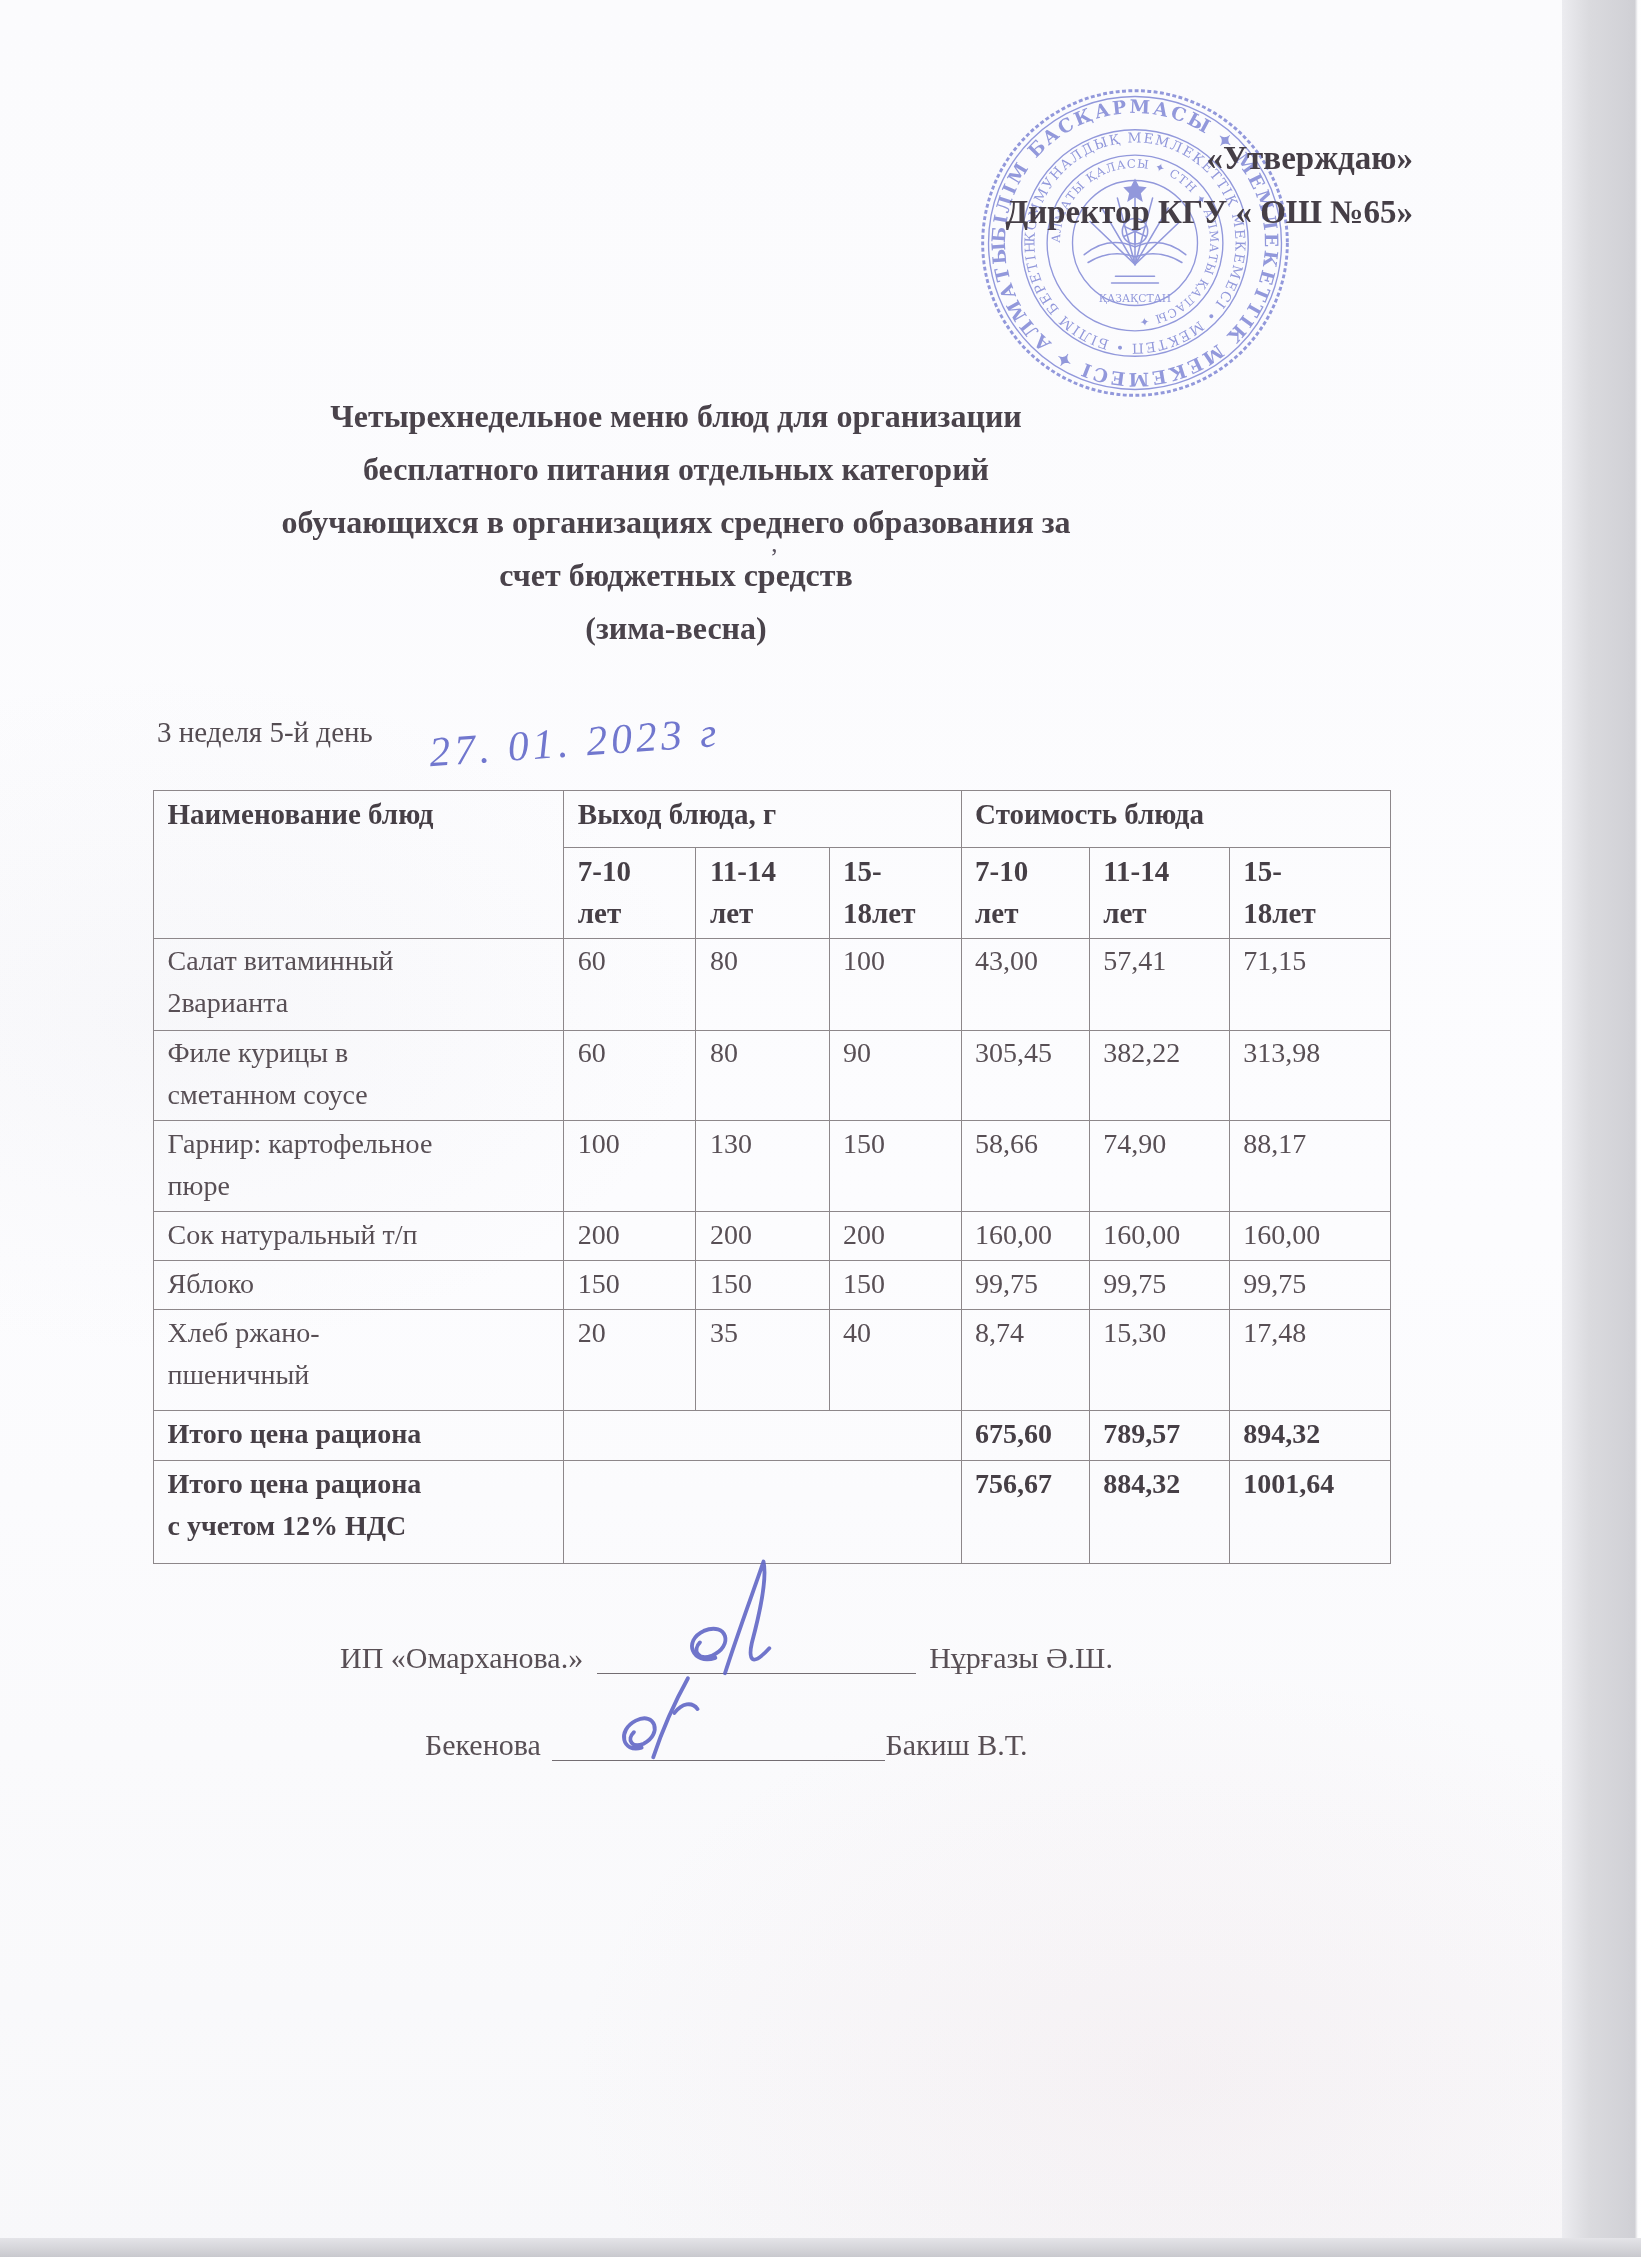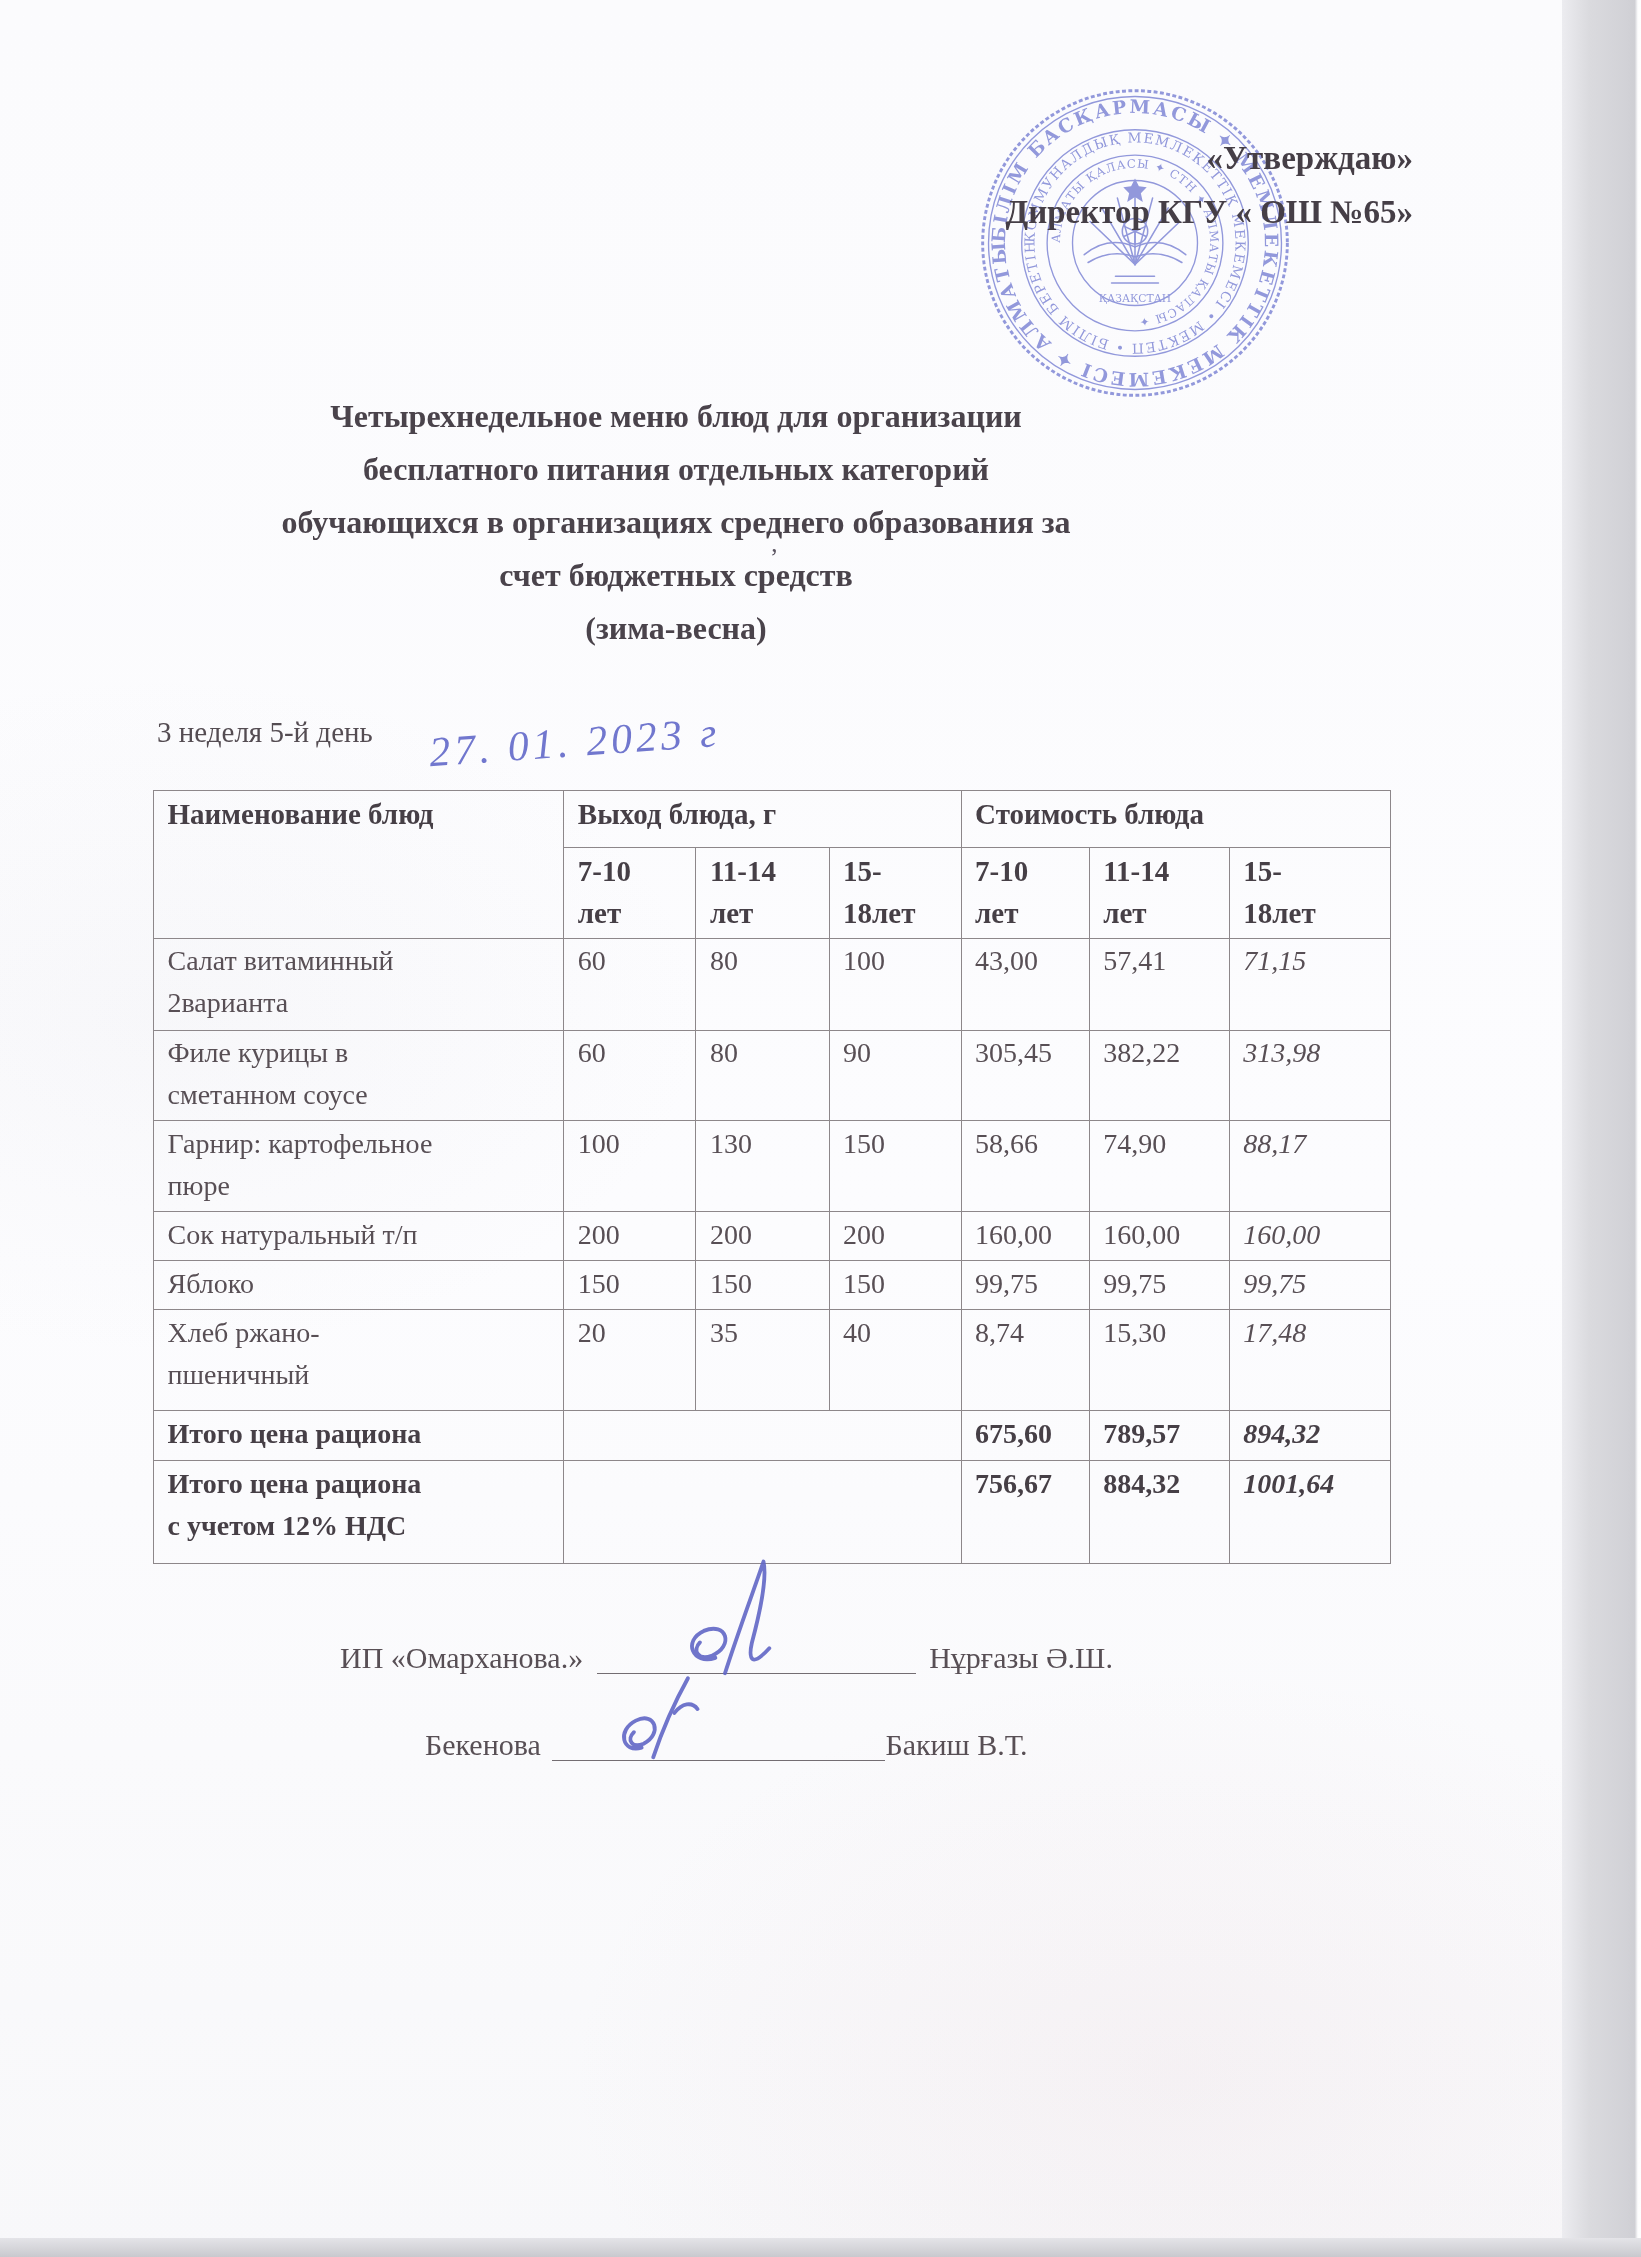--- a/index.html
+++ b/index.html
@@ -63,21 +63,21 @@
     font-size:28px;line-height:42px;
     padding:1.9px 3.9px 3.9px 13.5px;
     white-space:pre-line;
     overflow:hidden;
   }
   table.menu th{font-weight:bold;color:#463f46;font-size:29px;}
   th.name-h{vertical-align:middle;padding-left:11.6px;}
   th.gh{padding-left:9.7px;height:50px;line-height:46px;}
   th.age{text-align:center;padding:1.9px 0 1.9px 0;line-height:34px;height:68px;font-size:28px;}
   td.num{padding-left:17.4px;}
-  td.c7{padding-left:23px;font-style:italic;}
+  td.c7{padding-left:23px;}
   tr.total td{font-weight:bold;color:#463f46;}
   
   .footer-line{position:absolute;font-size:30px;color:#584f55;white-space:nowrap;}
   .f1{left:333px;top:1641px;margin-left:7px;}
   .f2{left:425px;top:1728px;}
   .f-underline{
     display:inline-block;height:3.9px;border-bottom:1.9px solid #736d72;
     position:relative;vertical-align:-5.8px;
   }
   .f1 .f-underline{width:319px;margin:0 13.5px;}

